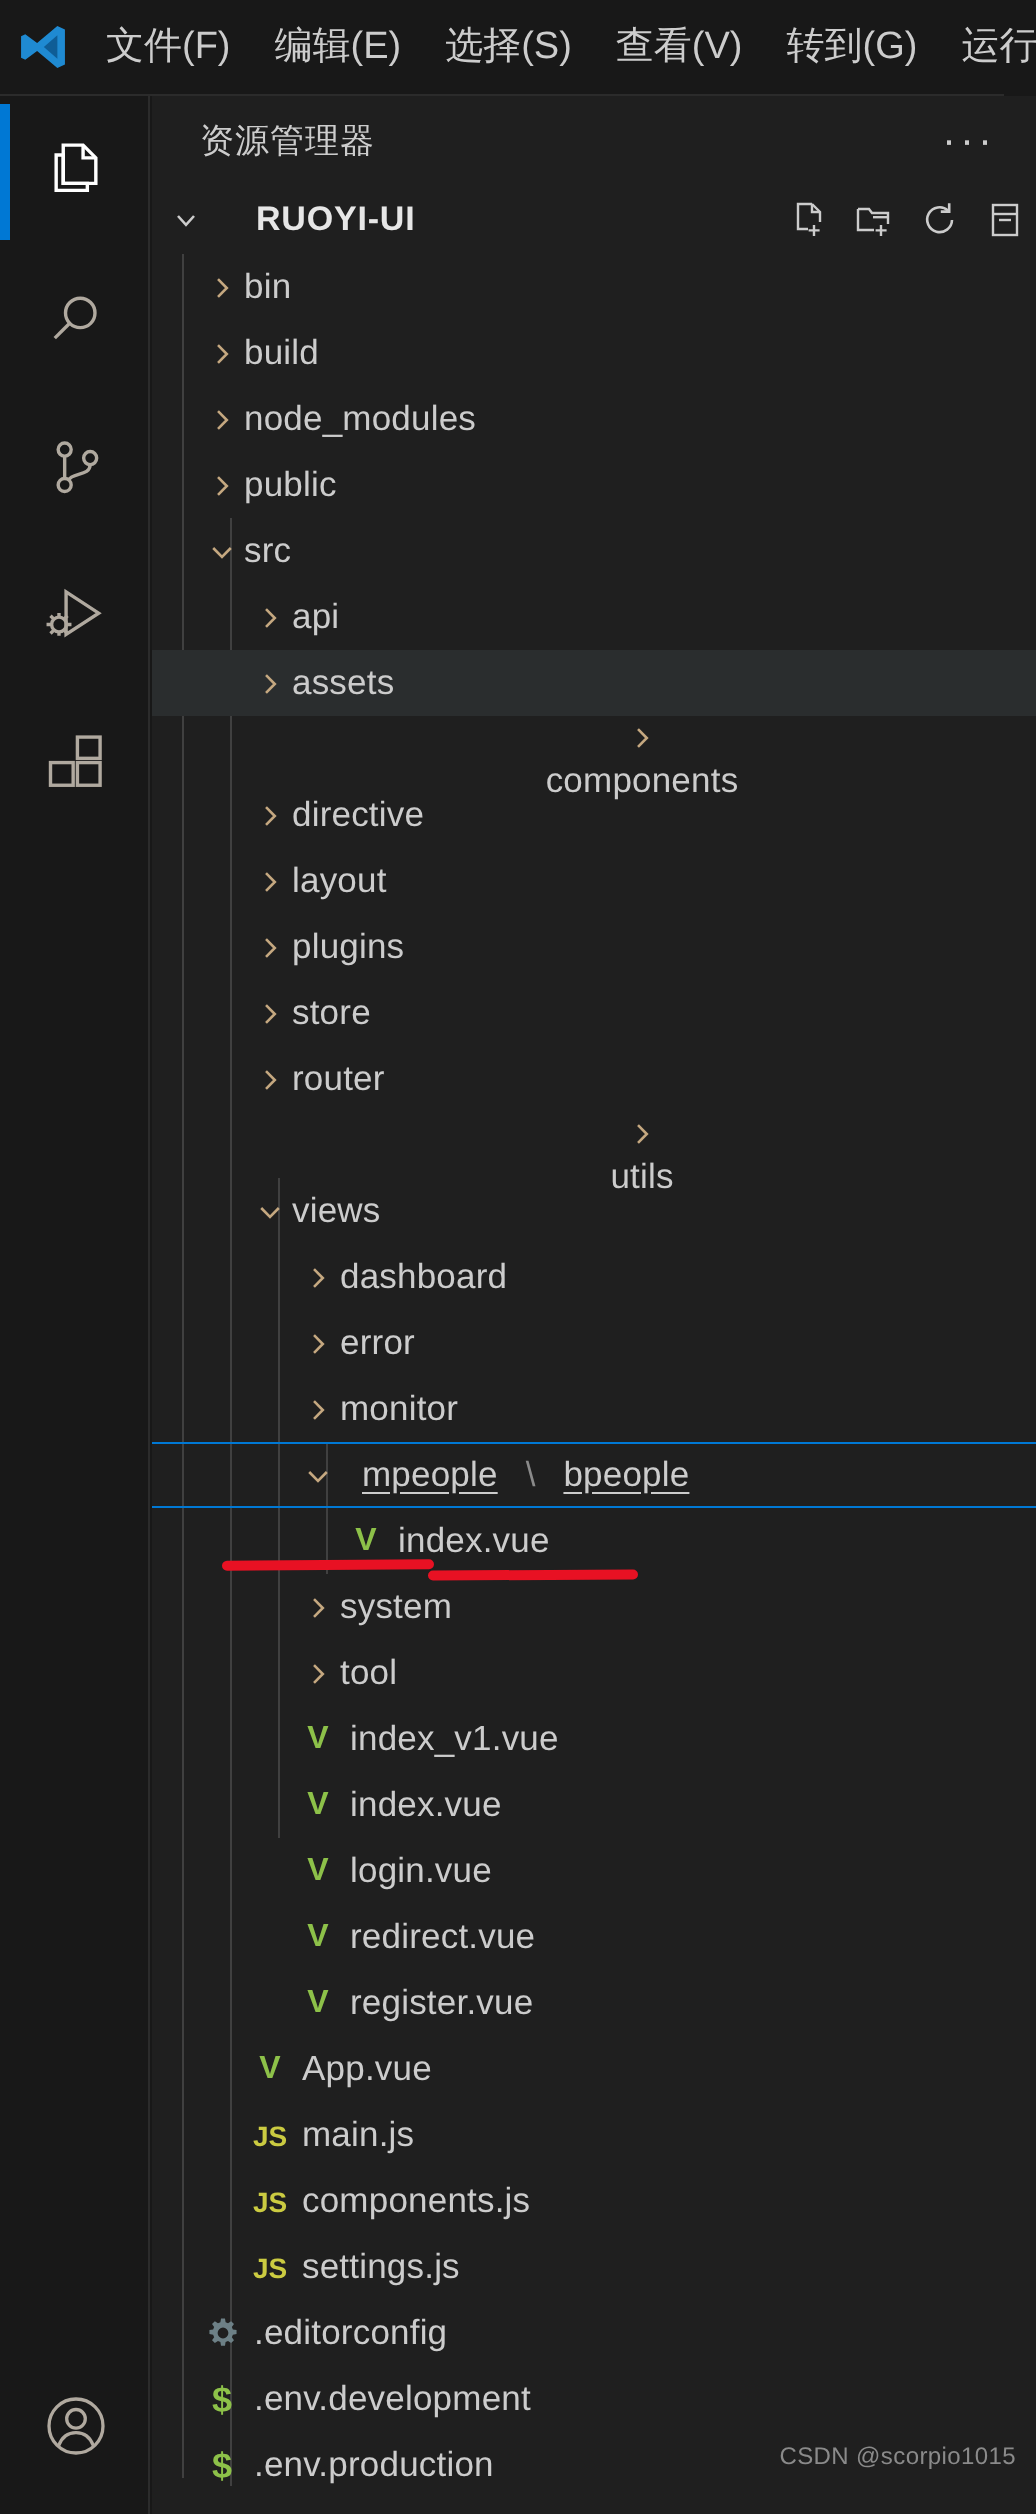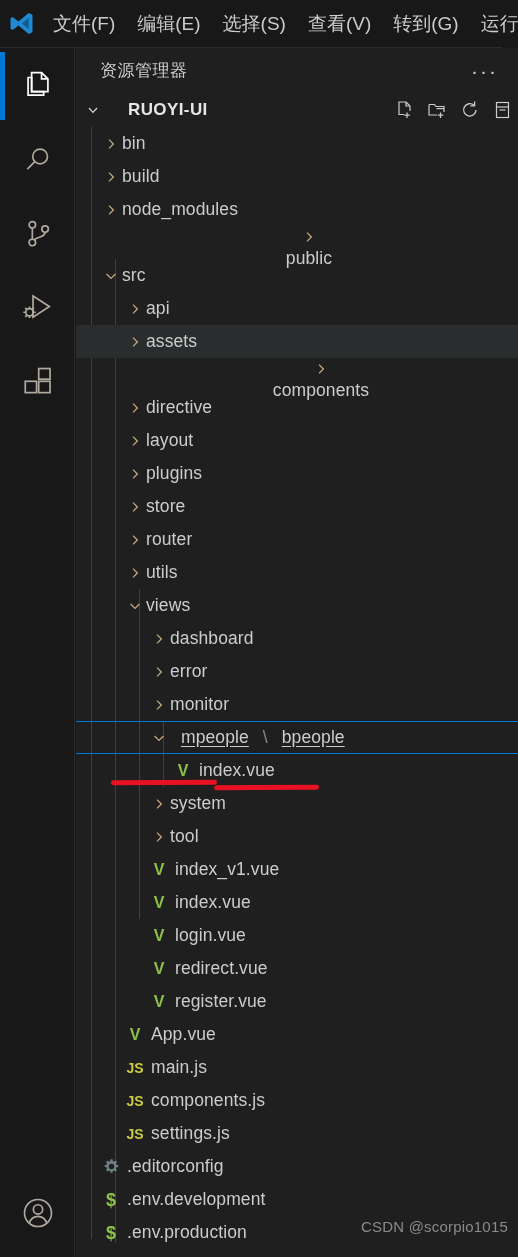--- a/index.html
+++ b/index.html
@@ -89,21 +89,21 @@
   
   .annot-red-1 {
     position:absolute; height:5px; background:#e81123; border-radius:3px;
   }
   .annot-red-2 {
     position:absolute; height:5px; background:#e81123; border-radius:3px;
   }
 
   .watermark {
     position:absolute; right:10px; bottom:22px;
-    color:#8a8a8a; font-size:15px; letter-spacing:.2px;
+    color:#8a8a8a; font-size:12px; letter-spacing:.2px;
     pointer-events:none;
     text-align:right;
   }
 </style>
 </head>
 <body>
 
 <div id="app">
 
   <div class="titlebar">
@@ -264,21 +264,21 @@
 
       <div class="row" style="padding-left:24px;">
         <span class="twisty">
             <svg width="16" height="16" viewBox="0 0 16 16" fill="none" stroke="#c5a880" stroke-width="1.3">
               <path d="M6 3.6 L10.4 8 L6 12.4"></path>
             </svg>
           </span>
         <span class="label">node_modules</span>
       </div>
 
-      <div class="row" style="padding-left:24px;flex-direction:column;">
+      <div class="row" style="padding-left:24px;">
         <span class="twisty">
             <svg width="16" height="16" viewBox="0 0 16 16" fill="none" stroke="#c5a880" stroke-width="1.3">
               <path d="M6 3.6 L10.4 8 L6 12.4"></path>
             </svg>
           </span>
         <span class="label">public</span>
       </div>
 
       <div class="row" style="padding-left:24px;">
         <span class="twisty">
@@ -354,21 +354,21 @@
 
       <div class="row" style="padding-left:48px;">
         <span class="twisty">
             <svg width="16" height="16" viewBox="0 0 16 16" fill="none" stroke="#c5a880" stroke-width="1.3">
               <path d="M6 3.6 L10.4 8 L6 12.4"></path>
             </svg>
           </span>
         <span class="label">router</span>
       </div>
 
-      <div class="row" style="padding-left:48px;">
+      <div class="row" style="padding-left:48px;flex-direction:column;">
         <span class="twisty">
             <svg width="16" height="16" viewBox="0 0 16 16" fill="none" stroke="#c5a880" stroke-width="1.3">
               <path d="M6 3.6 L10.4 8 L6 12.4"></path>
             </svg>
           </span>
         <span class="label">utils</span>
       </div>
 
       <div class="row" style="padding-left:48px;">
         <span class="twisty">

